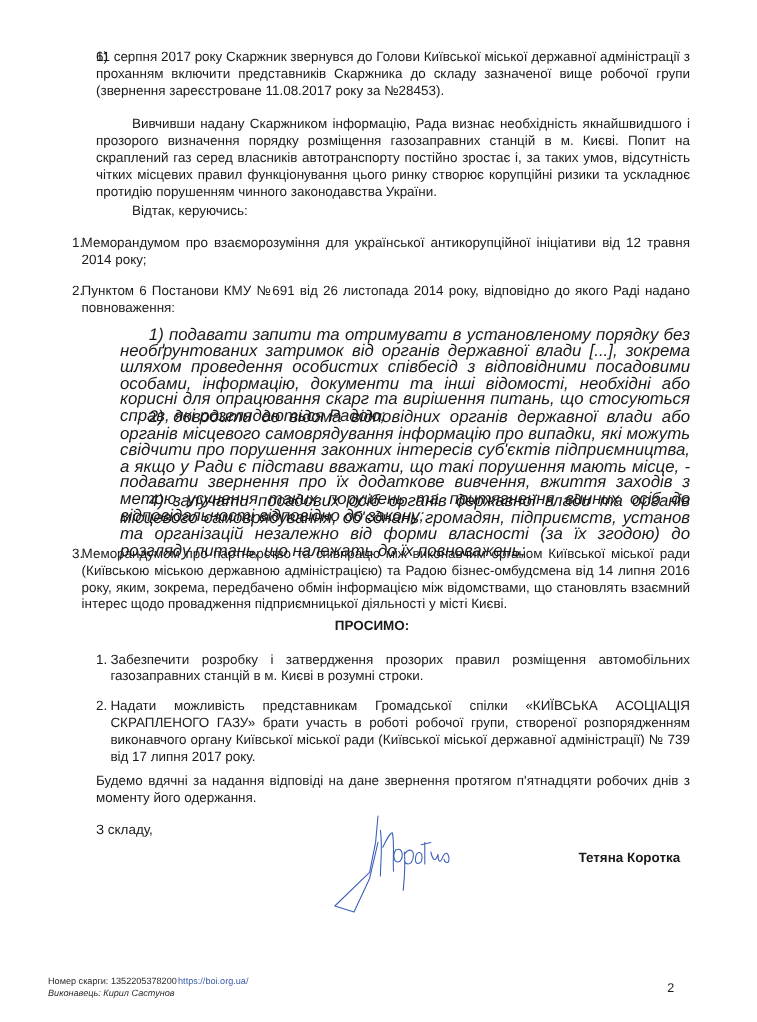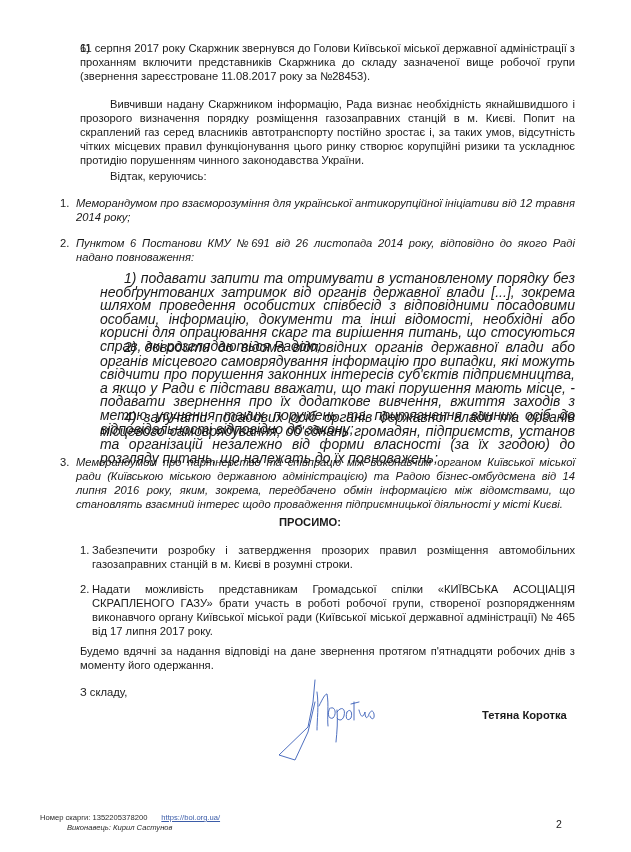--- a/index.html
+++ b/index.html
@@ -5,33 +5,33 @@
   html, body { margin: 0; padding: 0; background: #ffffff; }
   body {
     width: 631px; height: 852px; position: relative; overflow: hidden;
     font-family: "Liberation Sans", sans-serif; color: #1a1a1a;
     font-size: 11.2px; line-height: 14px;
   }
   .page { position: absolute; left: 0; top: 0; width: 631px; height: 852px; }
   .block { position: absolute; left: 80px; width: 495px; text-align: justify; }
   .numbered { position: absolute; left: 60px; width: 515px; }
   .numbered .num { position: absolute; left: 0; top: 0; width: 20px; }
-  .numbered .txt { margin-left: 16px; text-align: justify; font-style: italic; }
+  .numbered .txt { margin-left: 8px; text-align: justify; }
   .item6 { position: absolute; left: 80px; width: 495px; }
   .item6 .num { position: absolute; left: 0; top: 0; }
   .item6 .txt { text-align: justify; }
   .quote { position: absolute; left: 100px; width: 475px; font-style: italic; text-align: justify; font-size: 14px; line-height: 13.6px; }
   .quote .para { text-indent: 24px; }
   .center-title { position: absolute; left: 0; width: 620px; text-align: center; font-weight: bold; }
   .sub-list { position: absolute; left: 80px; width: 495px; }
   .sub-list .num { position: absolute; left: 0; top: 0; }
   .sub-list .txt { margin-left: 12px; text-align: justify; }
   .footer { position: absolute; left: 40px; top: 813px; font-size: 7.6px; line-height: 9.5px; color: #2a2a2a; }
-  .footer a { color: #3b5ca8; text-decoration: underline; margin-left: 14px; text-align: center; }
-  .footer .executor { font-style: italic; margin-left: 27px; }
+  .footer a { color: #3b5ca8; margin-left: 1px; text-align: center; }
+  .footer .executor { font-style: italic; }
   .page-num { position: absolute; left: 556px; top: 817px; font-size: 10.5px; }
   .sign-left { position: absolute; left: 80px; top: 708px; font-weight: bold; }
   .sign-right { position: absolute; left: 482px; top: 708px; font-weight: bold; }
   .signature { position: absolute; left: 275px; top: 672px; width: 115px; height: 95px; }
   .regards { position: absolute; left: 80px; top: 685px; }
   .indent { text-indent: 30px; }
 </style>
 </head>
 <body>
 
@@ -75,21 +75,21 @@
 
   <div class="center-title" style="top:515px;">ПРОСИМО:</div>
 
   <div class="sub-list" style="top:543px;">
     <span class="num">1.</span>
     <div class="txt">Забезпечити розробку і затвердження прозорих правил розміщення автомобільних газозаправних станцій в м. Києві в розумні строки.</div>
   </div>
 
   <div class="sub-list" style="top:582px;">
     <span class="num">2.</span>
-    <div class="txt">Надати можливість представникам Громадської спілки «КИЇВСЬКА АСОЦІАЦІЯ СКРАПЛЕНОГО ГАЗУ» брати участь в роботі робочої групи, створеної розпорядженням виконавчого органу Київської міської ради (Київської міської державної адміністрації) № 465 від 17 липня 2017 року.</div>
+    <div class="txt">Надати можливість представникам Громадської спілки «КИЇВСЬКА АСОЦІАЦІЯ СКРАПЛЕНОГО ГАЗУ» брати участь в роботі робочої групи, створеної розпорядженням виконавчого органу Київської міської ради (Київської міської державної адміністрації) № 739 від 17 липня 2017 року.</div>
   </div>
 
   <div class="block" style="top:644px;">Будемо вдячні за надання відповіді на дане звернення протягом п'ятнадцяти робочих днів з моменту його одержання.</div>
 
   <div class="regards">З складу,</div>
 
 
   <svg class="signature" viewBox="0 0 115 95">
     <g fill="none" stroke="#3a5fb8" stroke-width="0.9" stroke-linecap="round" stroke-linejoin="round">
       <path d="M40 8 L38 30 L33 55 L4 83 L20 88 L33 60 L40 30"></path>

